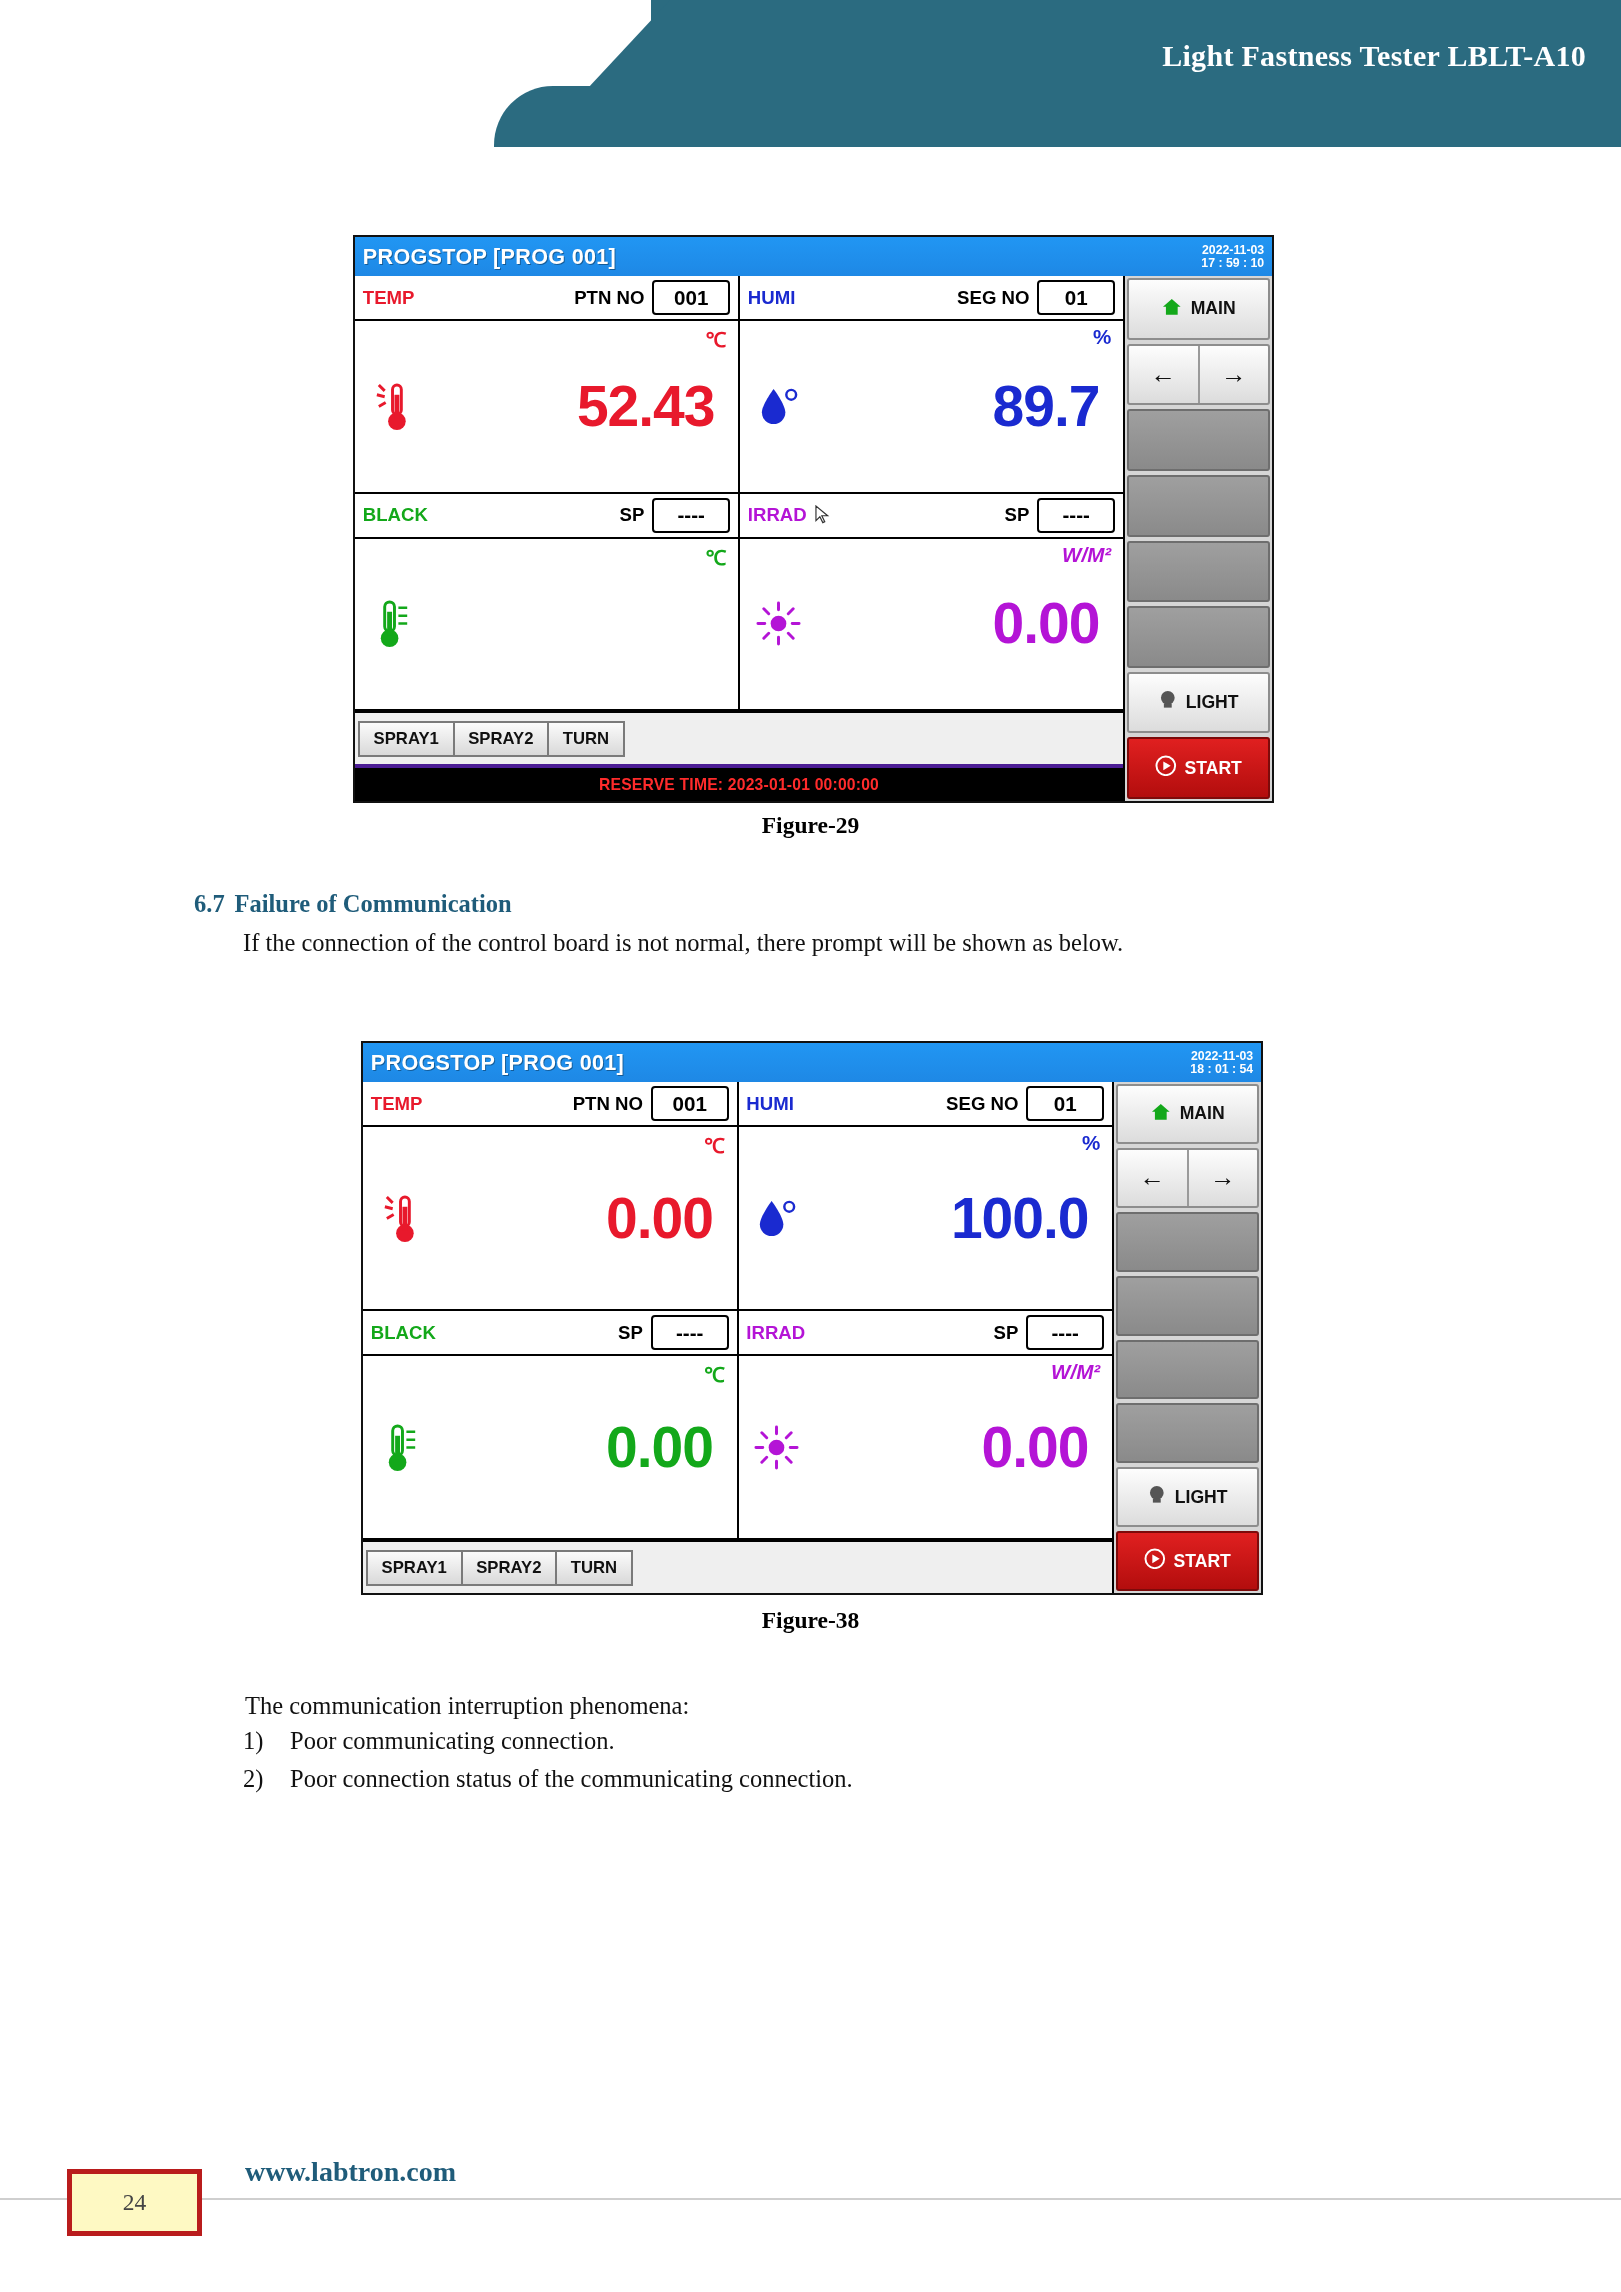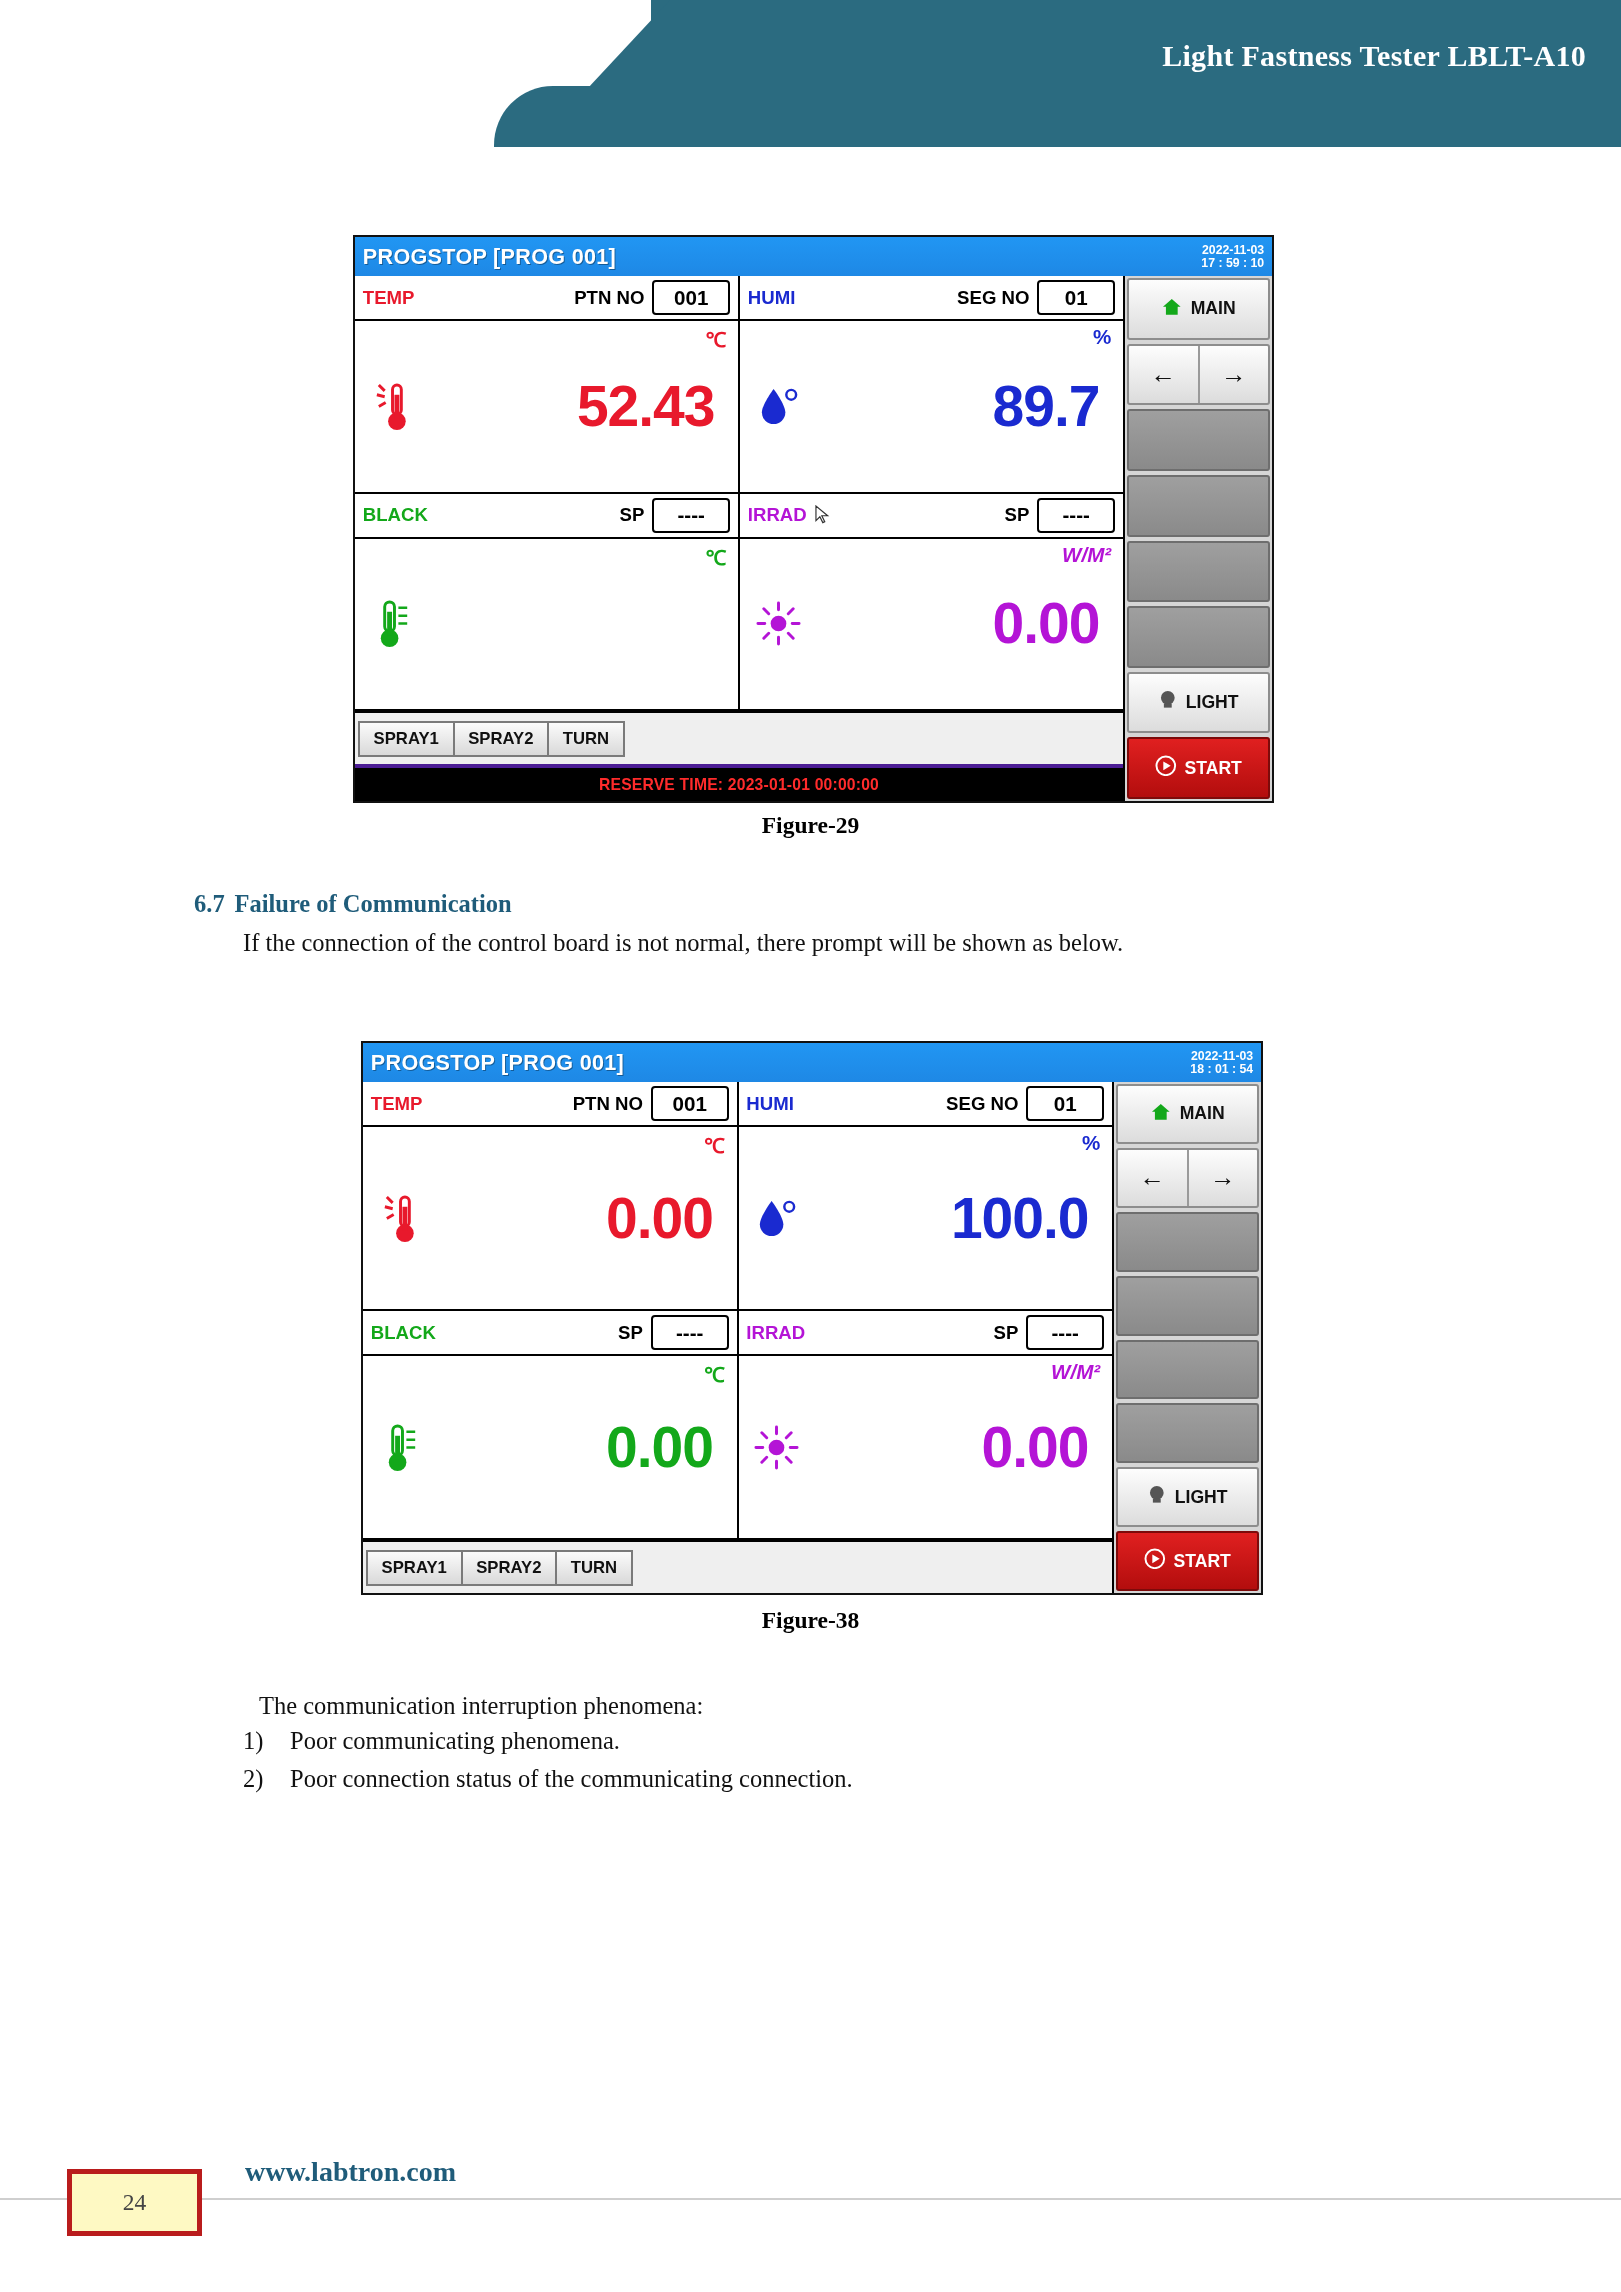--- a/index.html
+++ b/index.html
@@ -604,24 +604,24 @@
             </svg>
         </span>
         <span>START</span>
       </div>
     </div>
   </div>
 </div>
 
 <div class="fig-cap" style="top:1607px; left:0;">Figure-38</div>
 
-<div class="para" style="left:259px; top:1689px; width:1176px;">The communication interruption phenomena:</div>
+<div class="para" style="left:245px; top:1689px; width:1176px;">The communication interruption phenomena:</div>
 
 <div class="list-item" style="left:243px; top:1727px;">
-  <span class="marker">1)</span><span>Poor communicating phenomena.</span>
+  <span class="marker">1)</span><span>Poor communicating connection.</span>
 </div>
 <div class="list-item" style="left:243px; top:1765px;">
   <span class="marker">2)</span><span>Poor connection status of the communicating connection.</span>
 </div>
 
 <div class="footer-line"></div>
 <div class="page-num-box">24</div>
 <div class="footer-url">www.labtron.com</div>
 
 

